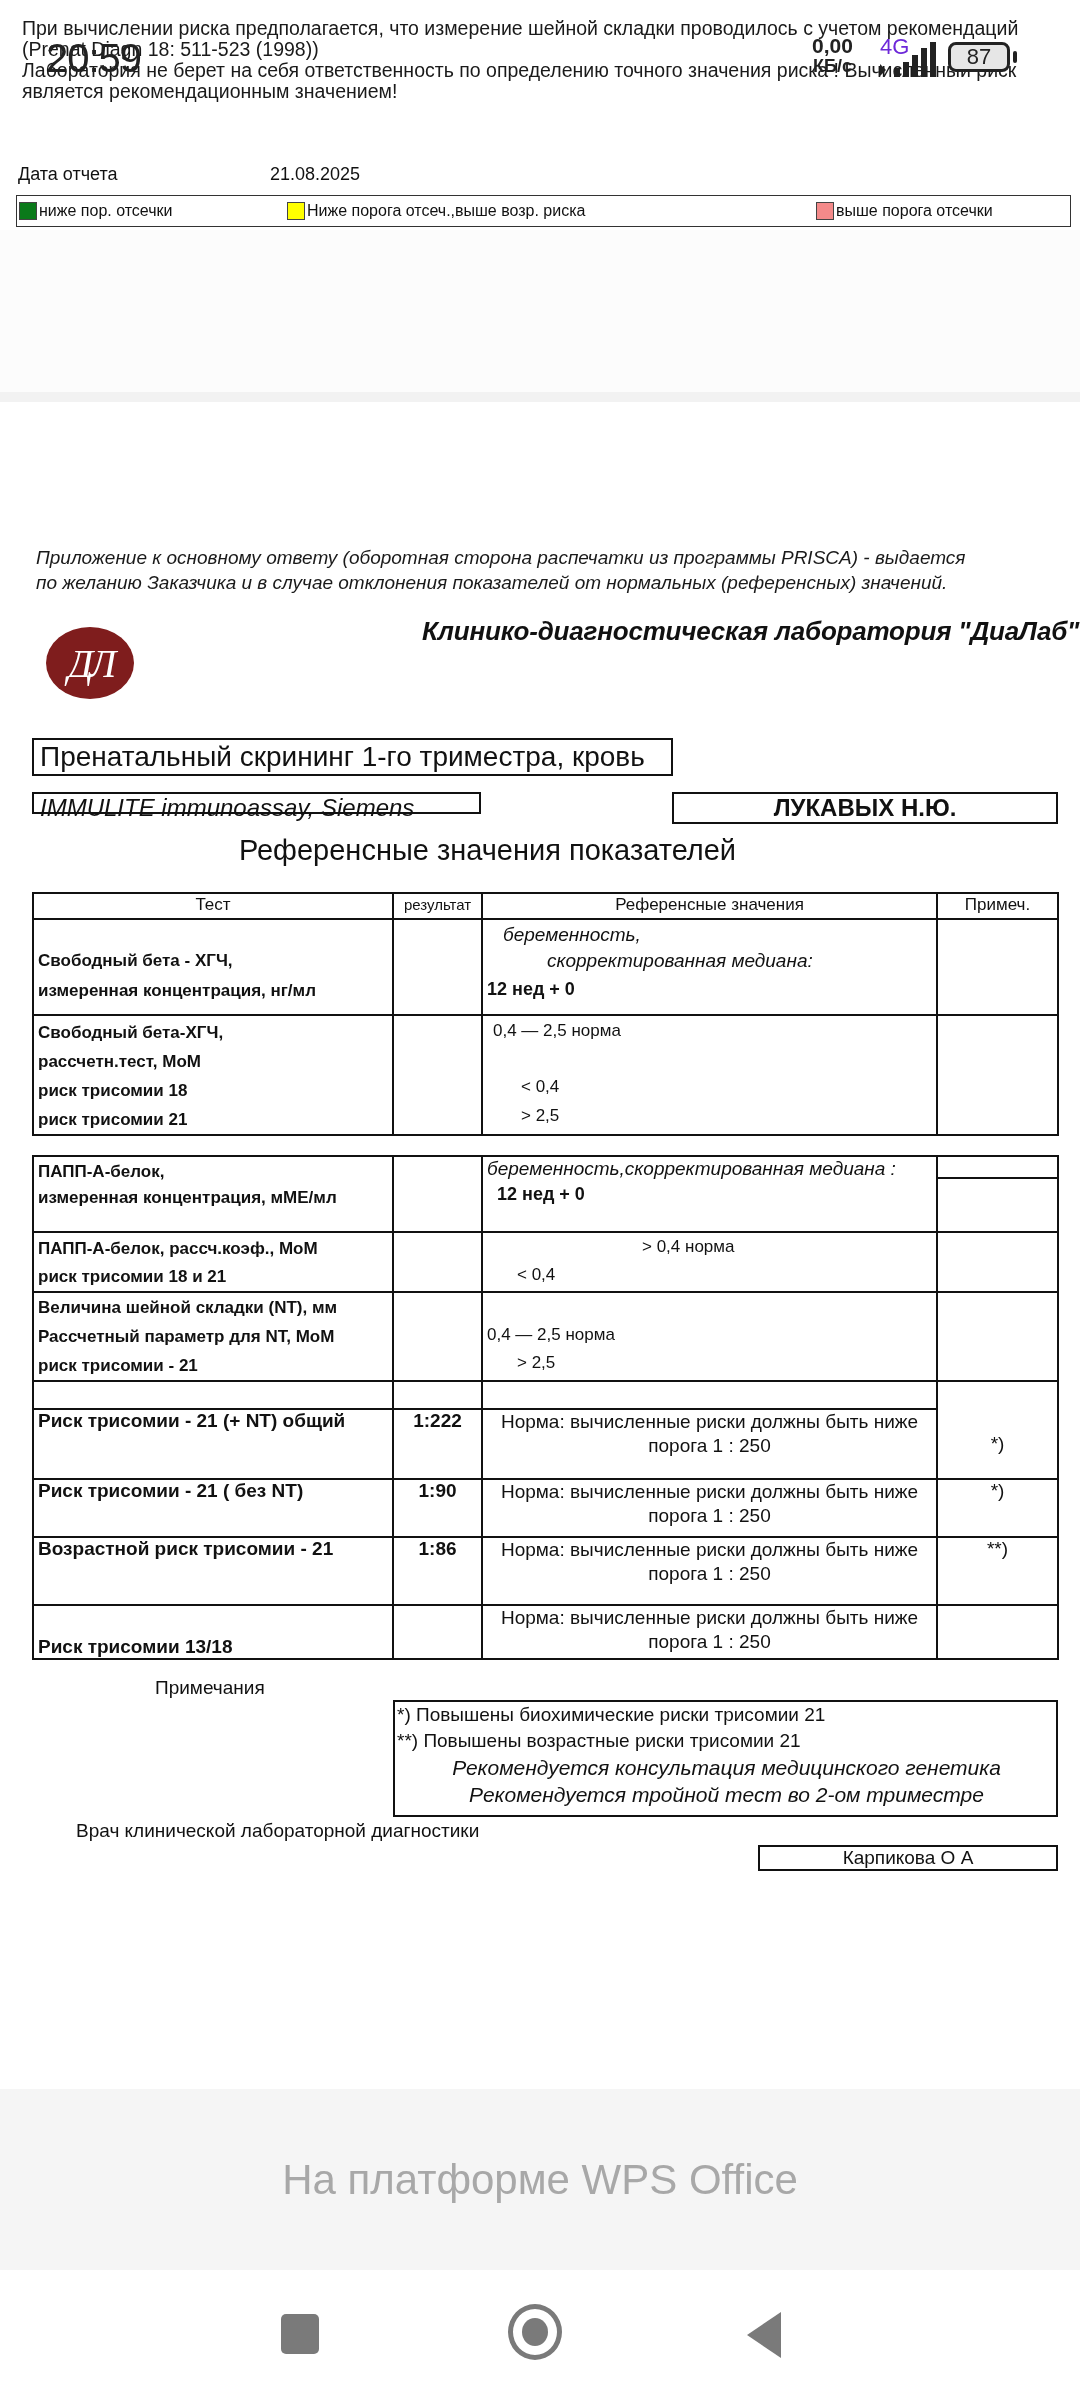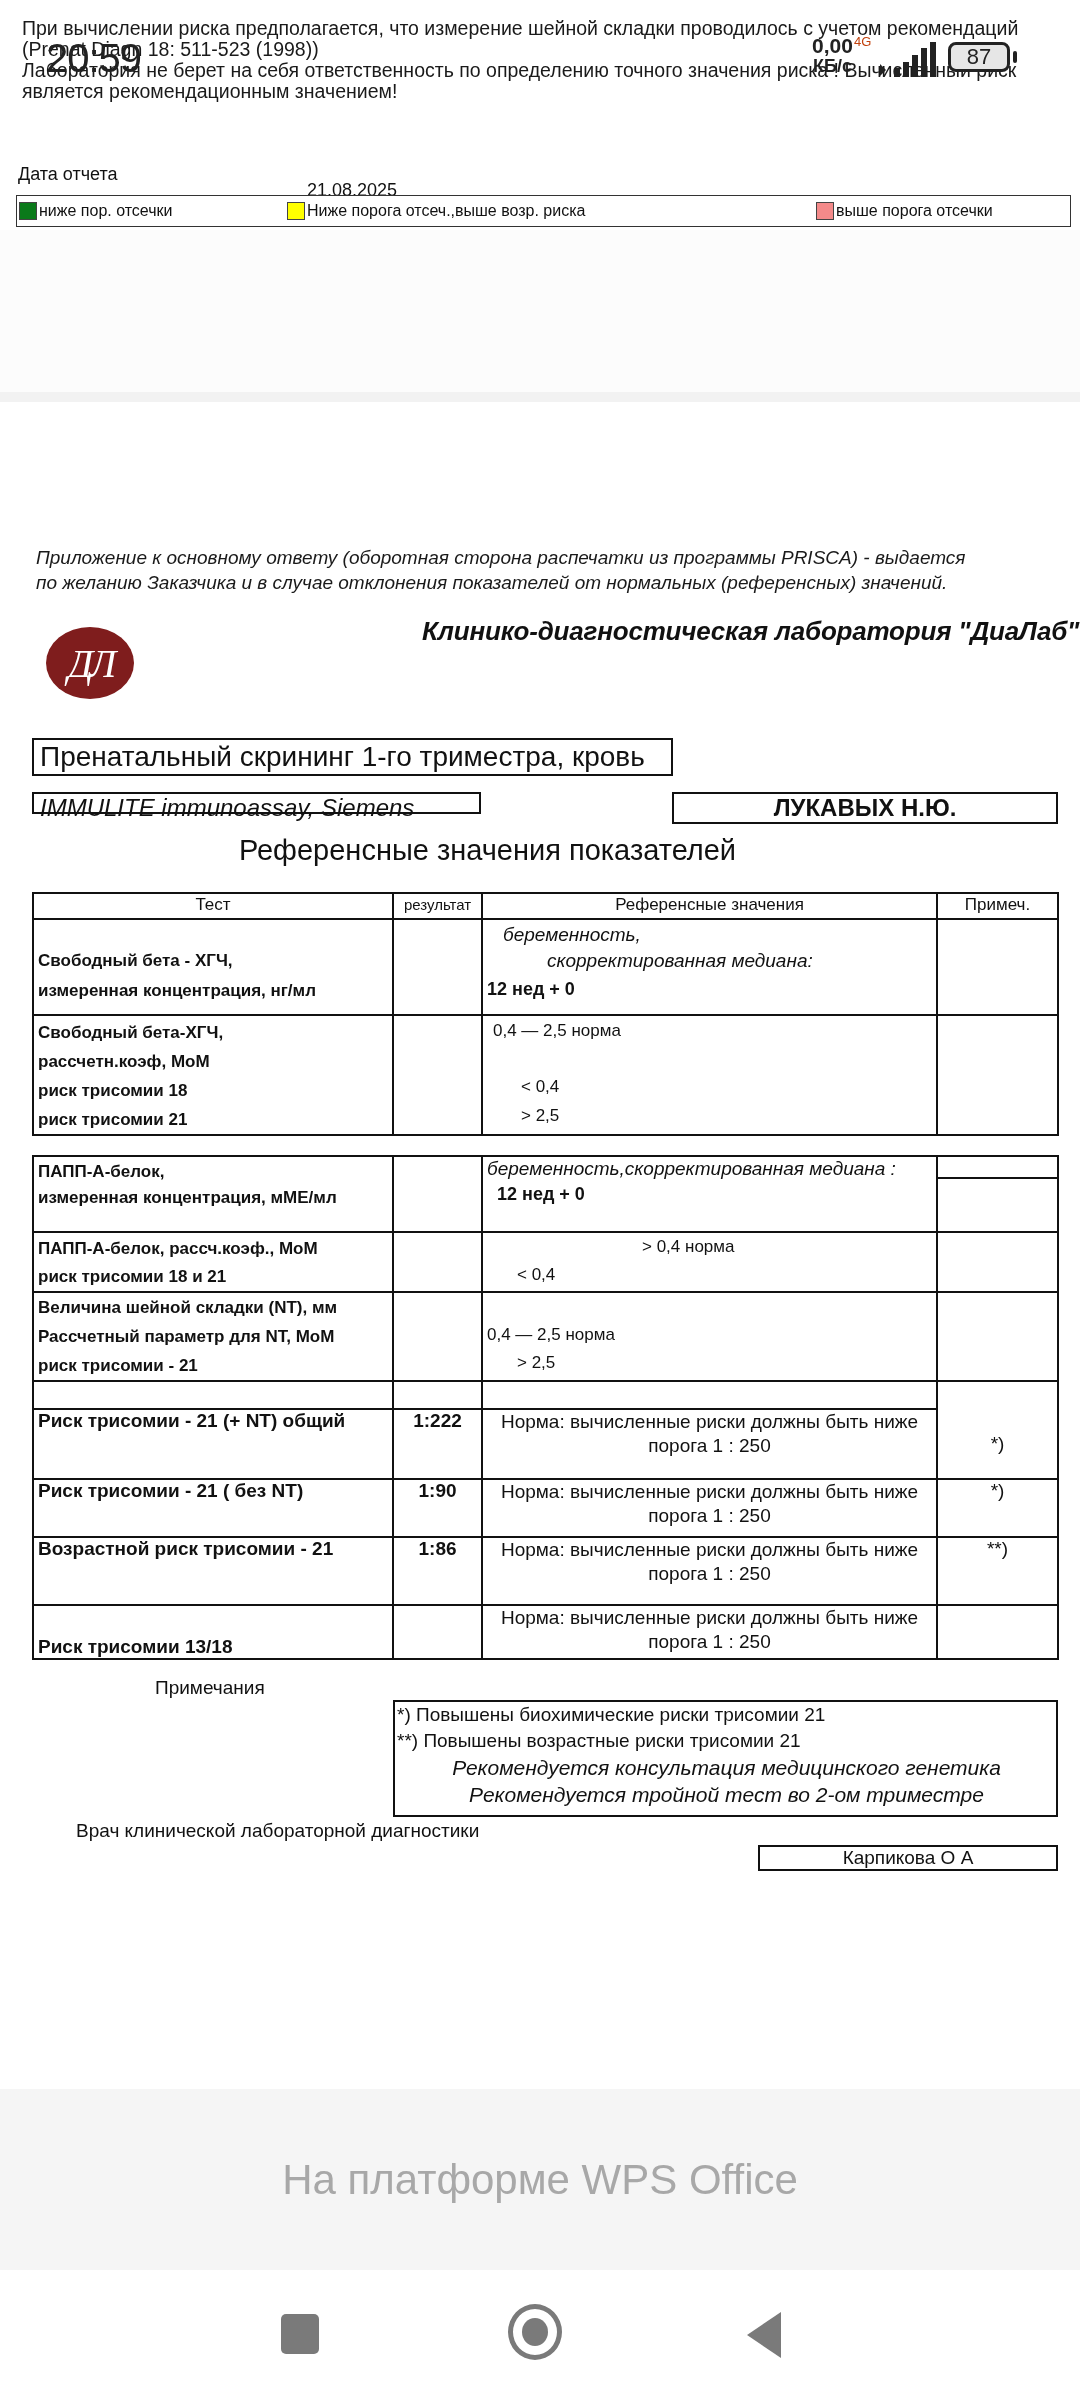--- a/index.html
+++ b/index.html
@@ -5,29 +5,29 @@
   * { box-sizing: border-box; margin: 0; padding: 0; }
   html, body { width: 1080px; height: 2400px; background: #ffffff; overflow: hidden; }
   body { position: relative; font-family: "Liberation Sans", sans-serif; color: #111; }
 
   .abs { position: absolute; }
 
   
   .status-time { left: 46px; top: 36px; font-size: 40px; color: #222; font-family: "Liberation Sans", sans-serif; letter-spacing: -1px; z-index: 5; }
   .status-right { left: 810px; top: 36px; height: 44px; z-index: 5; }
   .net-speed { position: absolute; left: 2px; top: 0; font-size: 21px; font-weight: bold; line-height: 20px; text-align: center; color: #222; }
-  .net-type { position: absolute; left: 44px; top: -2px; font-size: 13px; color: #c2410c; }
+  .net-type { position: absolute; left: 70px; top: -2px; font-size: 22px; color: #6d28d9; }
   .signal { position: absolute; left: 66px; top: 6px; }
   .battery { position: absolute; left: 138px; top: 6px; width: 62px; height: 30px; border: 3px solid #222; border-radius: 8px; font-size: 22px; text-align: center; line-height: 24px; background: #e6e6e6; color: #222; }
   .battery-tip { position: absolute; left: 203px; top: 15px; width: 4px; height: 12px; background: #222; border-radius: 2px; }
 
   
   .p1-text { left: 22px; top: 18px; width: 1040px; font-size: 19.5px; line-height: 21px; color: #1a1a1a; }
   .p1-date-label { left: 18px; top: 164px; font-size: 18px; }
-  .p1-date-val { left: 270px; top: 180px; font-size: 18px; margin-left: 37px; }
+  .p1-date-val { left: 270px; top: 164px; font-size: 18px; }
   .legend-box { left: 16px; top: 195px; width: 1055px; height: 32px; border: 1.5px solid #333; }
   .legend-item { position: absolute; top: 6px; font-size: 16px; display: flex; align-items: center; }
   .swatch { width: 18px; height: 18px; border: 1px solid #444; margin-right: 2px; }
 
   .page-gap { left: 0; top: 392px; width: 1080px; height: 10px; background: #f2f2f2; }
   .page1-bottom { left: 0; top: 230px; width: 1080px; height: 162px; background: #fcfcfc; }
 
   
   .annex { left: 36px; top: 545px; font-size: 19px; font-style: italic; line-height: 25px; color: #1a1a1a; }
   .lab-name { left: 422px; top: 616px; font-size: 26px; font-weight: bold; font-style: italic; color: #111; letter-spacing: -0.2px; }
@@ -159,21 +159,21 @@
     <td style="padding-top:2px;">
       <div class="ital" style="padding-left:16px;font-size:19px;line-height:26px;">беременность,</div>
       <div class="ital" style="padding-left:60px;font-size:19px;line-height:26px;">скорректированная  медиана:</div>
       <div class="bold" style="font-size:18px;line-height:30px;">12 нед + 0</div>
     </td>
     <td></td>
   </tr>
   <tr style="height:118px;">
     <td class="bold lines" style="padding-top:2px;">
       <div>Свободный бета-ХГЧ,</div>
-      <div>рассчетн.коэф, МоМ</div>
+      <div>рассчетн.тест, МоМ</div>
       <div>риск трисомии 18</div>
       <div>риск трисомии 21</div>
     </td>
     <td></td>
     <td class="big" style="padding-left:10px;">
       <div style="line-height:30px;">0,4 — 2,5 норма</div>
       <div style="height:26px;"></div>
       <div style="line-height:29px;padding-left:28px;">&lt; 0,4</div>
       <div style="line-height:29px;padding-left:28px;">&gt; 2,5</div>
     </td>

